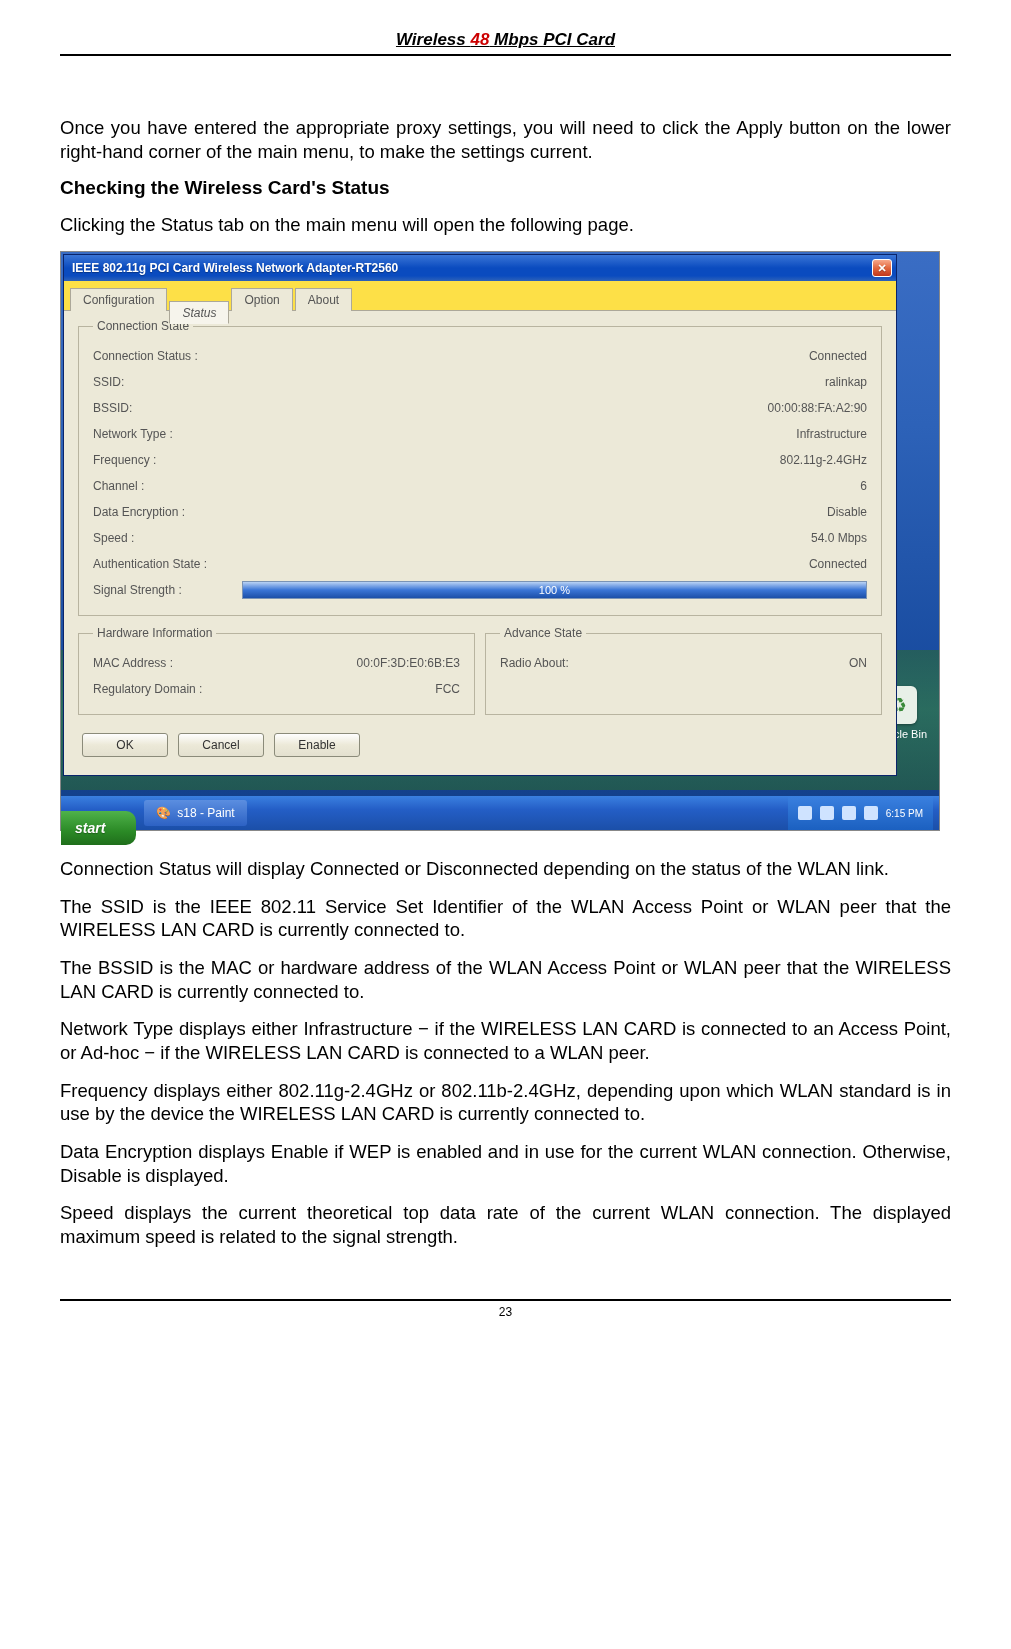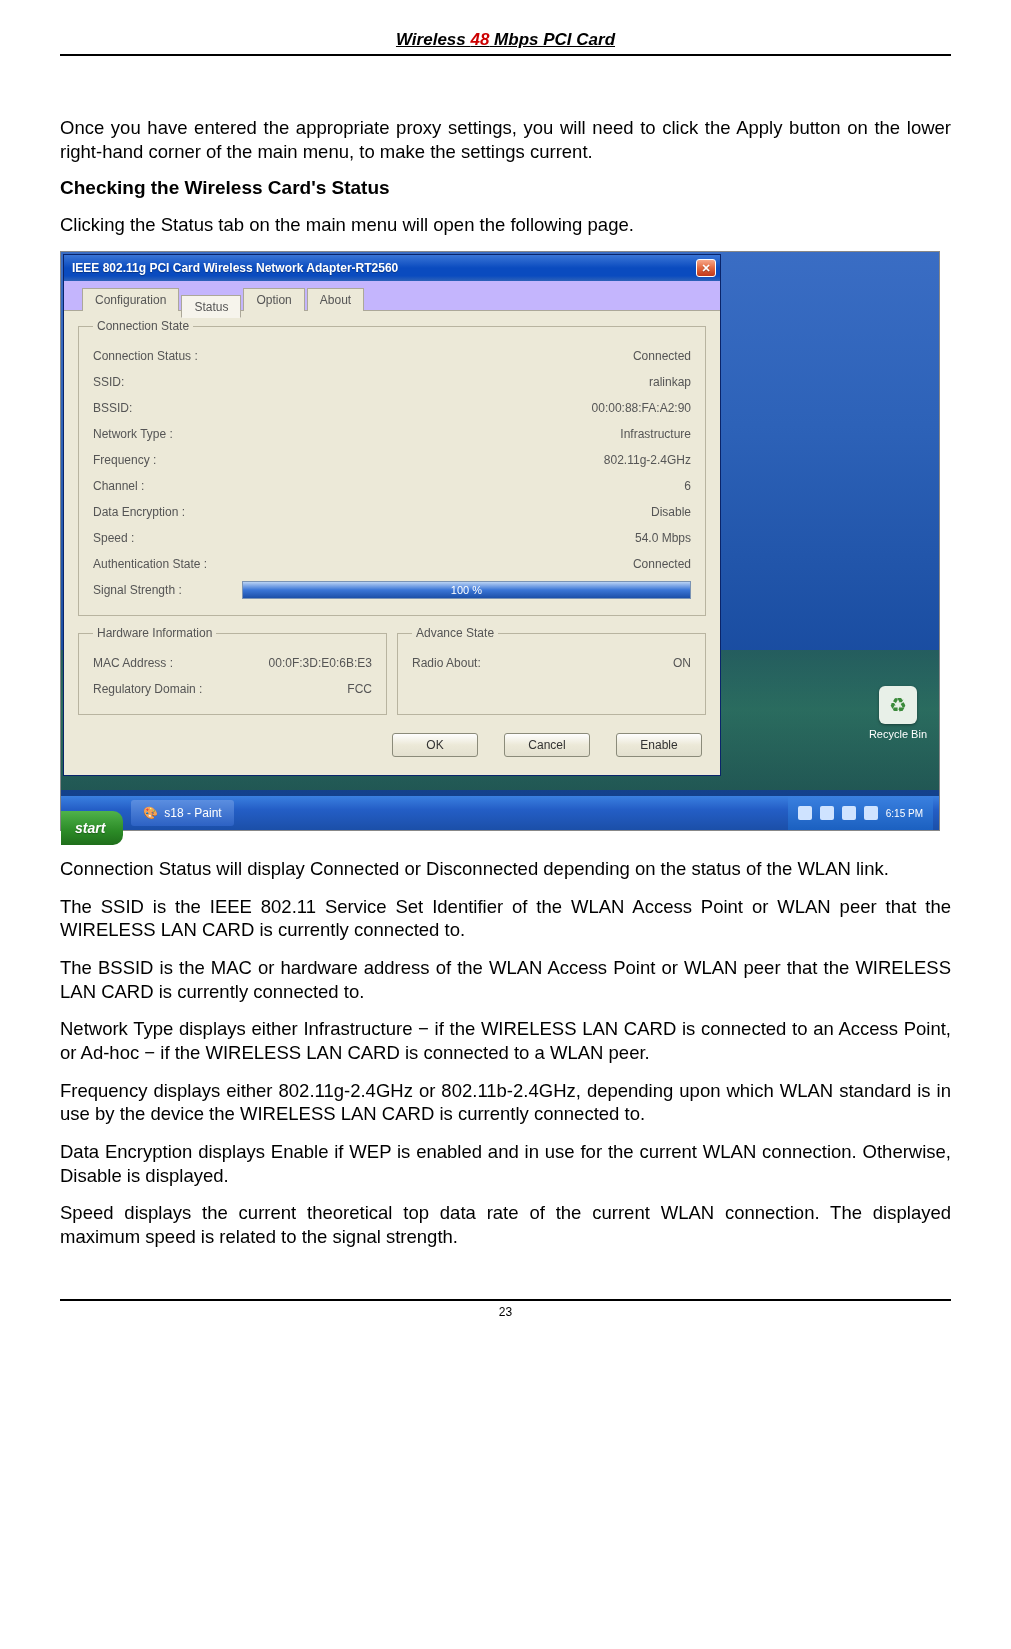--- a/index.html
+++ b/index.html
@@ -71,21 +71,21 @@
   }
   .recycle-bin .bin-icon{
     width:38px;height:38px;background:#e8f0e8;border-radius:6px;margin:0 auto 4px auto;
     display:flex;align-items:center;justify-content:center;color:#3a8a3a;font-size:20px;
     box-shadow:0 1px 3px rgba(0,0,0,.4);
   }
 
   .dialog {
     position: absolute;
     top: 2px; left: 2px;
-    width: 658px;
+    width: 834px;
     background: #ece9d8;
     border: 1px solid #0a246a;
     z-index: 2;
     font-size: 12px;
     color: #444;
   }
   .titlebar {
     height: 26px;
     background: linear-gradient(to bottom, #3a75d6, #0a4bbf 50%, #0a4bbf 80%, #2d62b8);
     color: #fff;
@@ -95,39 +95,40 @@
     font-size: 12px;
     text-shadow: 0 1px 1px rgba(0,0,0,.3);
   }
   .close-btn {
     width: 20px; height: 18px;
     background: linear-gradient(to bottom,#f7a88a,#e2683f 50%,#c0371b);
     border:1px solid #fff; border-radius:3px;
     color:#fff; font-size:11px; display:flex;align-items:center;justify-content:center;
   }
   .tabbar {
-    display:flex; gap:0; padding: 6px 6px 0 18px;
+    display:flex; gap:0; padding: 6px 6px 0 6px;
     border-bottom:1px solid #aca899;
-    background:#c4b5fd;
+    background:#fde047;
   }
   .tab {
     padding: 4px 12px 3px 12px;
     border:1px solid #aca899;
     border-bottom:none;
     background:#ece9d8;
     margin-right:2px;
     color:#555;
     position:relative;
     top:1px;
   }
   .tab.active {
     background:#f6f4ec;
     font-weight:normal;
     border-bottom:1px solid #f6f4ec;
-    top:8px;
+    top:14px;
+    font-style:italic;
   }
   .panel {
     padding: 8px 14px 14px 14px;
     background:#ece9d8;
   }
   fieldset.grp {
     border:1px solid #b8b4a0;
     padding: 10px 14px 12px 14px;
     margin-bottom: 10px;
   }
@@ -142,21 +143,21 @@
     height:18px;
     border:1px solid #7a93b4;
     background: linear-gradient(to bottom,#b9d2f4,#3a75d6 50%,#1b4fa8);
     color:#fff;
     display:flex; align-items:center; justify-content:center;
     font-size:11px;
   }
   .hw-adv-row { display:flex; gap:10px; }
   .hw-adv-row fieldset { flex:1; }
   .btn-row {
-    display:flex; justify-content:flex-end; gap:26px;
+    display:flex; justify-content:flex-start; gap:10px;
     padding: 8px 4px 4px 4px;
   }
   .winbtn {
     min-width:86px; height:24px;
     background: linear-gradient(to bottom,#fefefe,#ece9d8 50%,#e3e0cf);
     border:1px solid #8b8b7a;
     border-radius:3px;
     font-size:12px; color:#333;
   }
 
@@ -164,21 +165,21 @@
     position:absolute; left:0; right:0; bottom:0; height:34px;
     background: linear-gradient(to bottom,#3a80e0,#245ec6 40%,#1b4fa8);
     display:flex; align-items:center; justify-content:space-between;
     padding:0 6px 0 0;
     z-index:3;
   }
   .start {
     height:34px; display:flex; align-items:center;
     background: linear-gradient(to bottom,#4fb24a,#2b8a26 60%,#1f6e1b);
     color:#fff; font-style:italic; font-weight:bold;
-    padding:0 18px 0 14px;
+    padding:0 31px 0 14px;
     border-top-right-radius:10px;
     border-bottom-right-radius:10px;
     font-size:14px;
     text-shadow:0 1px 1px rgba(0,0,0,.3);
     margin-top:30px;
   }
   .task-item {
     margin-left:8px;
     height:26px; background: linear-gradient(to bottom,#5b8ee0,#2d62c4);
     border-radius:3px; color:#fff; font-size:12px;

